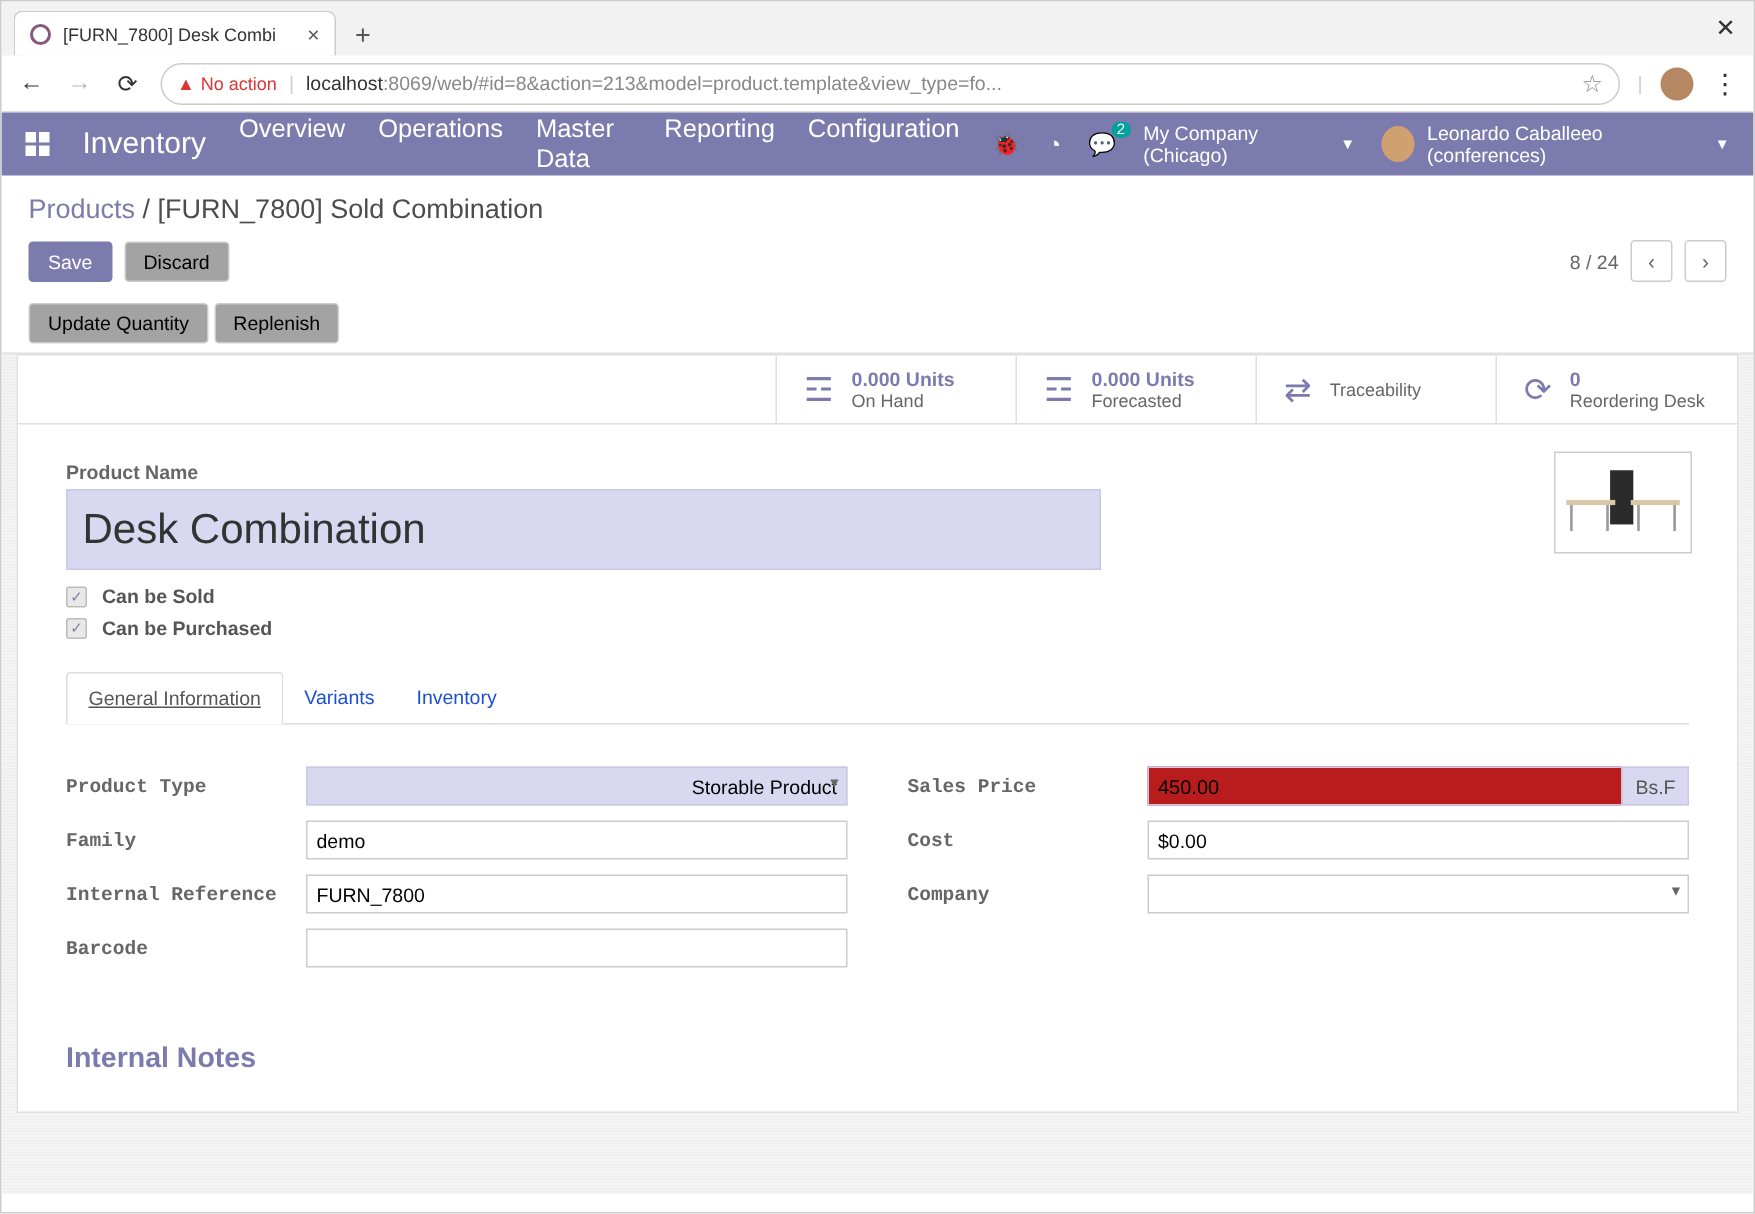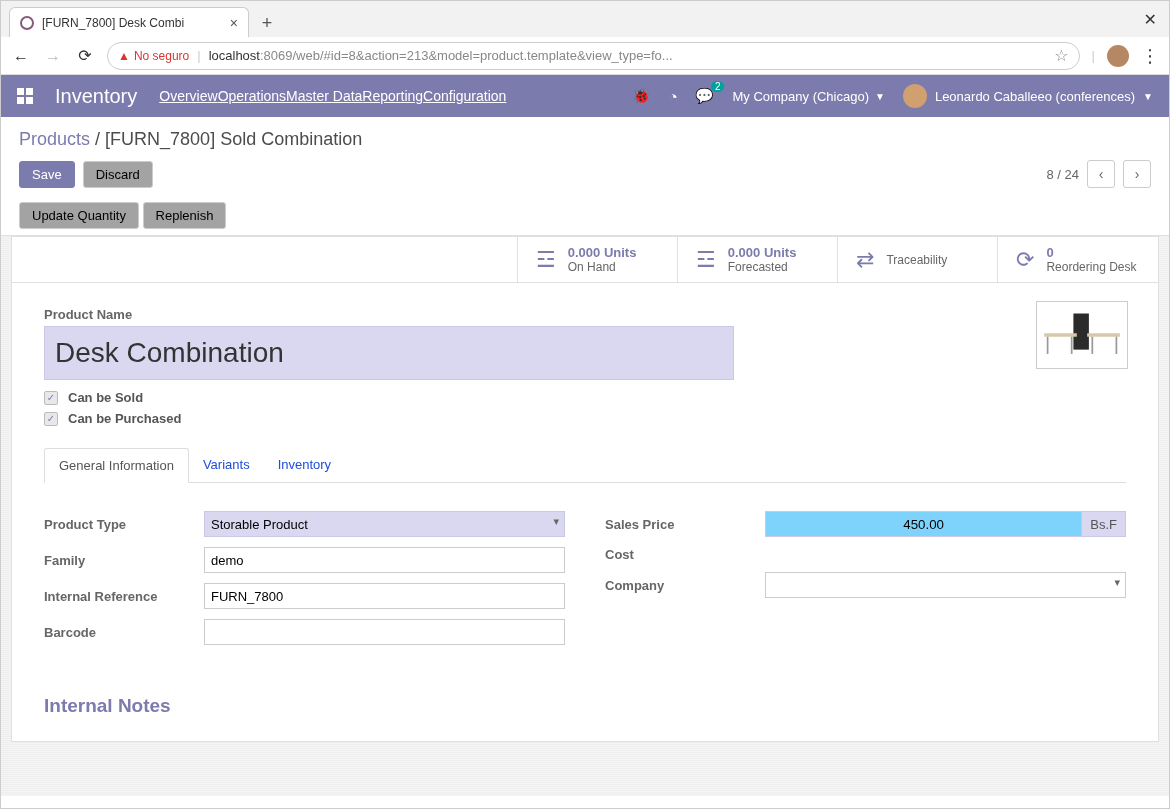--- a/index.html
+++ b/index.html
@@ -1,20 +1,20 @@
 <!DOCTYPE html>
 <html><head>
 <meta charset="utf-8">
 <style>
   * { box-sizing: border-box; margin: 0; padding: 0; }
   body { font-family: "Helvetica Neue", Arial, sans-serif; font-size: 13px; color: #4c4c4c; background: #fff; width: 1170px; height: 809px; overflow: hidden; border: 1px solid #ccc; }
   
   
   .browser-tabs { height: 36px; background: #f2f2f2; display: flex; align-items:flex-end; padding-left:8px; }
-  .tab { background: #fff; border: 1px solid #ccc; border-bottom:none; border-top-left-radius: 6px; border-top-right-radius: 6px; height: 30px; width: 240px; display:flex; align-items:center; padding: 0 10px; gap:8px; font-size:12px; color:#333;}
+  .tab { background: #fff; border: 1px solid #ccc; border-bottom:none; border-top-left-radius: 6px; border-top-right-radius: 6px; height: 30px; width: 215px; display:flex; align-items:center; padding: 0 10px; gap:8px; font-size:12px; color:#333;}
   .tab-favicon { width:14px; height:14px; border:2px solid #875a7b; border-radius:50%; }
   .tab-close { margin-left:auto; font-size:14px; color:#555; }
   .new-tab { width:28px; height:28px; display:flex; align-items:center; justify-content:center; font-size:18px; color:#555; margin-left:4px;}
   .window-close { margin-left:auto; margin-right:12px; font-size:16px; color:#333; align-self:center;}
   
   .browser-bar { height: 38px; display:flex; align-items:center; padding: 0 10px; gap:12px; border-bottom:1px solid #ddd; }
   .nav-btn { width:20px; text-align:center; font-size:16px; color:#333; }
   .nav-btn.disabled { color:#bbb; }
   .addr { flex:1; height:28px; border:1px solid #ccc; border-radius:14px; display:flex; align-items:center; padding:0 10px; gap:8px; font-size:13px; color:#555;}
   .insecure-badge { color:#d33; display:flex; align-items:center; gap:4px; font-size:12px;}
@@ -22,21 +22,21 @@
   .addr-text .host { color:#333;text-align:center; }
   .star { color:#888; font-size:16px;}
   .avatar-small { width:22px; height:22px; border-radius:50%; background:#b58863; }
   .menu-dots { font-size:18px; color:#333; }
   
   
   .odoo-nav { height: 42px; background:#7c7bad; color:#fff; display:flex; align-items:center; padding:0 16px; gap:22px;}
   .apps-icon { display:grid; grid-template-columns:repeat(2,7px); grid-template-rows:repeat(2,7px); gap:2px;}
   .apps-icon span { background:#fff; }
   .app-title { font-size:20px; font-weight:400;}
-  .nav-links { display:flex; font-size:14px;text-decoration:underline;}
+  .nav-links { display:flex; gap:22px; font-size:17px;}
   .nav-right { margin-left:auto; display:flex; align-items:center; gap:18px;}
   .nav-icon { font-size:15px; color:#fff; position:relative;}
   .badge { position:absolute; top:-6px; right:-10px; background:#00a09d; color:#fff; border-radius:8px; font-size:10px; padding:0 4px;}
   .company-sel { display:flex; align-items:center; gap:6px;}
   .user-block { display:flex; align-items:center; gap:8px;}
   .user-avatar { width:24px; height:24px; border-radius:50%; background:#d0a070;}
   .caret { font-size:10px;}
   
   
   .control-row { padding: 12px 18px 8px 18px; }
@@ -68,34 +68,34 @@
   .big-input { width:690px; background:#d9d8f0; border:1px solid #c9c8e5; font-size:28px; padding:8px 10px; color:#333; height:54px;}
   .checks { margin-top:10px; display:flex; flex-direction:column; gap:6px;}
   .check-row { display:flex; align-items:center; gap:10px;}
   .ck { width:14px; height:14px; background:#e8e8e8; border:1px solid #bbb; border-radius:2px; display:flex; align-items:center; justify-content:center; font-size:10px; color:#7c7bad;}
   
   .prod-image { position:absolute; right:30px; top:18px; width:92px; height:68px; border:1px solid #ccc; background:#fff; display:flex; align-items:center; justify-content:center;}
   .prod-image svg { width:86px; height:56px;}
   
   .tabs { display:flex; border-bottom:1px solid #ddd; margin-top:22px;}
   .tab-item { padding:9px 14px; font-size:13px; color:#1d4ed8; cursor:pointer;}
-  .tab-item.active { color:#555; border:1px solid #ddd; border-bottom:1px solid #fff; margin-bottom:-1px; background:#fff; border-top-left-radius:3px; border-top-right-radius:3px;}
+  .tab-item.active { color:#555; border:1px solid #ddd; border-bottom:1px solid #fff; margin-bottom:-1px; background:#fff; border-top-left-radius:3px; border-top-right-radius:3px;text-decoration:underline;}
   
   .form-grid { display:flex; gap:40px; margin-top:28px;}
   .col { flex:1;}
   .frow { display:flex; align-items:center; margin-bottom:10px; gap:10px;}
-  .frow .lbl { width:150px; font-weight:bold; color:#666; font-size:13px;}
+  .frow .lbl { width:150px; font-weight:bold; color:#666; font-size:13px;font-family:Liberation Mono, monospace;}
   .sel, .inp { flex:1; height:26px; border:1px solid #ccc; padding:2px 6px; font-size:13px; background:#fff;}
-  .sel.hl, .inp.hl { background:#d9d8f0; border-color:#c9c8e5;}
+  .sel.hl, .inp.hl { background:#d9d8f0; border-color:#c9c8e5;text-align:right;}
   .sel { appearance:none; position:relative;}
   .sel-wrap { flex:1; position:relative; display:flex;}
   .sel-wrap::after { content:"▾"; position:absolute; right:6px; top:4px; color:#666; font-size:11px; pointer-events:none;}
   .ext-link { color:#7c7bad; font-size:14px; width:16px; text-align:center;}
   .price-wrap { flex:1; display:flex;}
-  .price-wrap input { flex:1; border:1px solid #ccc; border-right:none; height:26px; padding:4px 6px; background:#7dd3fc; border-color:#c9c8e5;text-align:center;}
+  .price-wrap input { flex:1; border:1px solid #ccc; border-right:none; height:26px; padding:4px 6px; background:#b91c1c; border-color:#c9c8e5;}
   .price-wrap .unit { border:1px solid #c9c8e5; background:#d9d8f0; padding:2px 8px; color:#555; height:26px; display:flex; align-items:center;}
   
   .section-title { color:#7c7bad; font-size:19px; font-weight:bold; margin-top:40px;}
   .rel { position:relative;}
 </style>
 </head>
 <body>
 
 <div class="browser-tabs">
   <div class="tab">
@@ -105,21 +105,21 @@
   </div>
   <div class="new-tab">+</div>
   <div class="window-close">✕</div>
 </div>
 
 <div class="browser-bar">
   <span class="nav-btn">←</span>
   <span class="nav-btn disabled">→</span>
   <span class="nav-btn">⟳</span>
   <div class="addr">
-    <span class="insecure-badge">▲ <span>No seguro</span></span>
+    <span class="insecure-badge">▲ <span>No action</span></span>
     <span style="color:#ccc">|</span>
     <span class="addr-text"><span class="host">localhost</span><span>:8069/web/#id=8&amp;action=213&amp;model=product.template&amp;view_type=fo...</span></span>
     <span class="star">☆</span>
   </div>
   <span style="color:#ccc">|</span>
   <span class="avatar-small"></span>
   <span class="menu-dots">⋮</span>
 </div>
 
 <div class="odoo-nav">
@@ -264,20 +264,21 @@
         <div class="col">
           <div class="frow">
             <span class="lbl">Sales Price</span>
             <div class="price-wrap">
               <input value="450.00" style="">
               <span class="unit">Bs.F</span>
             </div>
           </div>
           <div class="frow">
             <span class="lbl">Cost</span>
+            <input class="inp" value="$0.00" style="">
           </div>
           <div class="frow">
             <span class="lbl">Company</span>
             <div class="sel-wrap">
                 <input class="sel" value="" style="">
               </div>
           </div>
         </div>
       </div>
 

